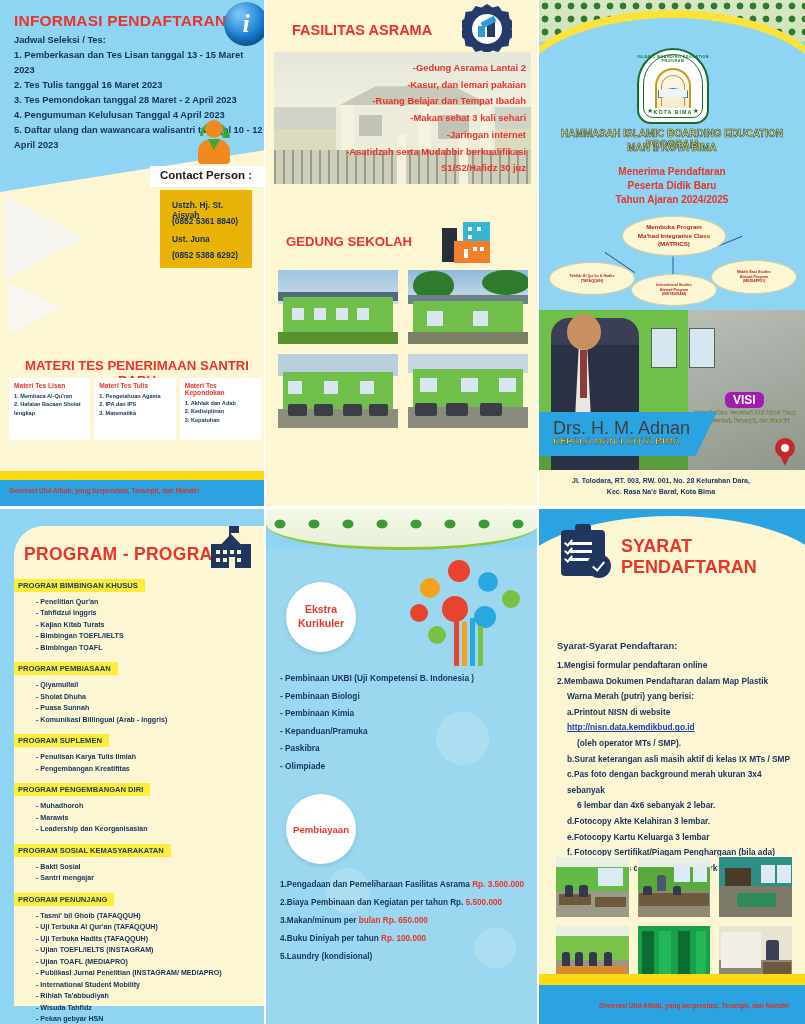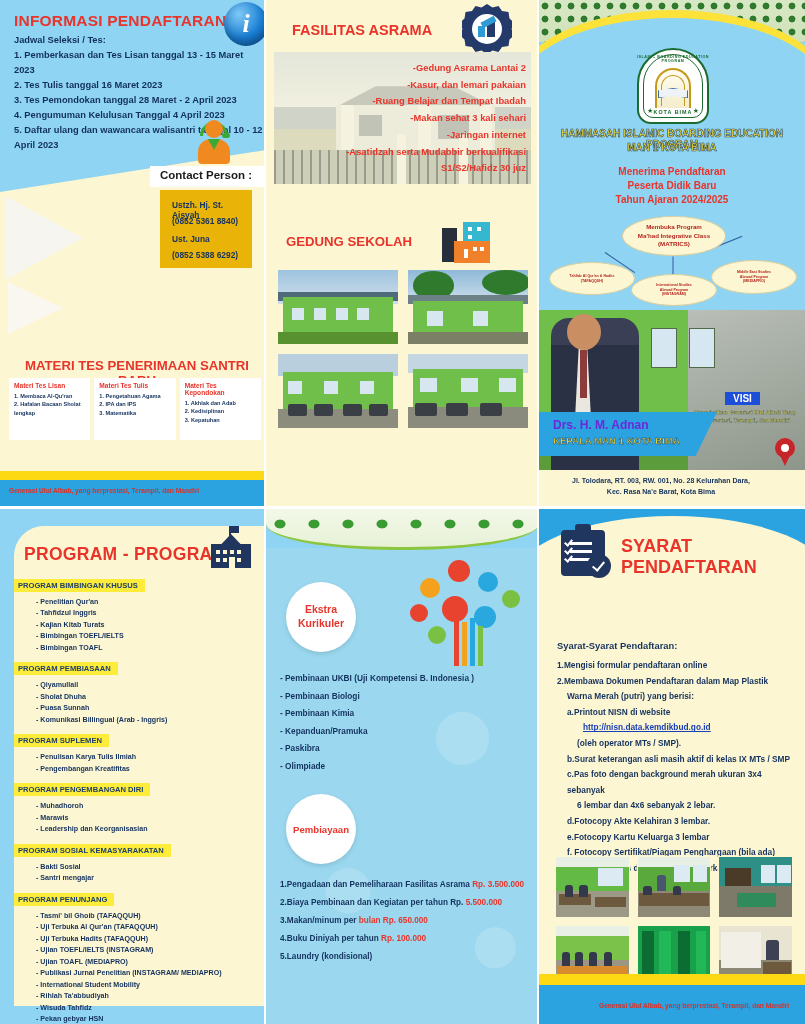--- a/index.html
+++ b/index.html
@@ -189,26 +189,26 @@
     background:linear-gradient(160deg,#b9bfb6,#8e968c);}
   .kp-man{position:absolute;left:12px;top:8px;width:88px;height:152px;
     background:linear-gradient(#3a3f55 0 18%, #2b3145 18% 100%); border-radius:18px 18px 0 0;}
   .kp-face{position:absolute;left:28px;top:4px;width:34px;height:36px;border-radius:50%;
     background:#c98f63;}
   .kp-shirt{position:absolute;left:30px;top:36px;width:28px;height:70px;background:#e9e7e0;
     clip-path:polygon(35% 0,65% 0,78% 100%,22% 100%);}
   .kp-tie{position:absolute;left:41px;top:40px;width:7px;height:48px;background:#8d3c3c;}
   .kp-name-bar { position:absolute; left:0; top:412px; width:178px; height:44px;
     background:#2aa3e0; clip-path:polygon(0 0,100% 0,88% 100%,0 100%); }
-  .kp-name { position:absolute; left:14px; top:418px; font-size:12px; font-weight:bold;
-    color:#6d28d9; }
+  .kp-name { position:absolute; left:14px; top:418px; font-size:18px; font-weight:normal;
+    color:#404040; }
   .kp-role { position:absolute; left:14px; top:435px; font-size:9.6px; font-weight:bold;
     color:#f7e03a; -webkit-text-stroke:.4px #1d3f6b; }
-  .visi-t { position:absolute; left:186px; top:392px; font-size:10px; font-weight:bold;
-    color:#ffffff; background:#1d4ed8; padding:1px 8px; }
+  .visi-t { position:absolute; left:186px; top:392px; font-size:12px; font-weight:bold;
+    color:#ffffff; background:#a21caf; padding:1px 8px;border-radius:6px; }
   .visi-x { position:absolute; left:150px; top:408px; width:112px; text-align:center;
     font-size:5.5px; font-weight:bold; color:#f7e03a; line-height:1.5;
     -webkit-text-stroke:.25px #1d3f6b; }
 
   .addr-wrap { position:absolute; left:0; top:470px; width:266px; height:38px;
     background:#fdf6d3; }
   .addr { position:absolute; left:14px; top:476px; width:216px; text-align:center;
     font-size:7px; font-weight:bold; color:#14325e; line-height:1.55; }
   .pin { position:absolute; left:236px; top:438px; width:20px; height:28px; }
   .pin-b { position:absolute; left:0; top:0; width:20px; height:20px; border-radius:50%;
@@ -289,21 +289,21 @@
   .cl-circ{position:absolute;left:26px;top:30px;width:24px;height:24px;border-radius:50%;
     background:#21365e;}
   .cl-ctick{position:absolute;left:34px;top:35px;width:7px;height:12px;border:2.6px solid #fff;
     border-top:none;border-left:none;transform:rotate(40deg);}
   .sy-title { position:absolute; left:82px; top:28px; font-size:18px; font-weight:bold;
     color:#e8342a; }
   .sy-head { position:absolute; left:18px; top:132px; font-size:9.4px; font-weight:bold;
     color:#14325e; }
   .sy-list { position:absolute; left:18px; top:150px; width:236px;
     font-size:8.3px; font-weight:bold; color:#14325e; line-height:1.88; }
-  .sy-list .lnk { color:#1940b5; text-decoration:underline;margin-left:16px; }
+  .sy-list .lnk { color:#1940b5; text-decoration:underline; }
   .sy-list .ind { padding-left:10px; display:block; }
   .sy-list .ind2 { padding-left:20px; display:block; }
   .sy-photos { position:absolute; left:16px; top:348px; width:238px;
     display:grid; grid-template-columns:repeat(3,1fr); gap:7px; }
   .spc { height:62px; position:relative; overflow:hidden; border:1px solid #fdf6d3; }
   .spc .rm-wall{position:absolute;left:0;top:0;width:100%;height:56%;background:#63ba45;}
   .spc .rm-ceil{position:absolute;left:0;top:0;width:100%;height:16%;background:#e8efe4;}
   .spc .rm-floor{position:absolute;left:0;bottom:0;width:100%;height:44%;background:#9c9a86;}
   .spc .rm-win{position:absolute;background:#dceaf4;}
   .spc .rm-desk{position:absolute;background:#6d5a3e;}

